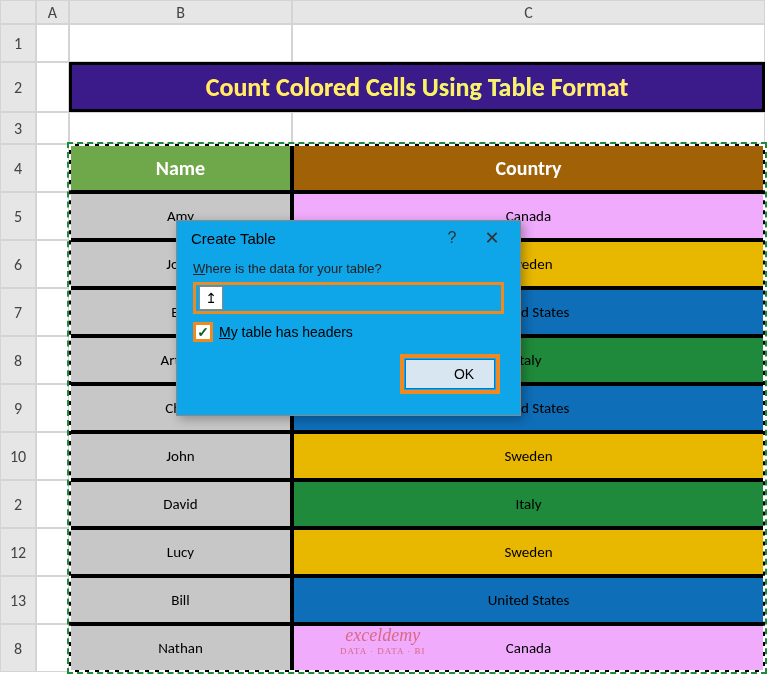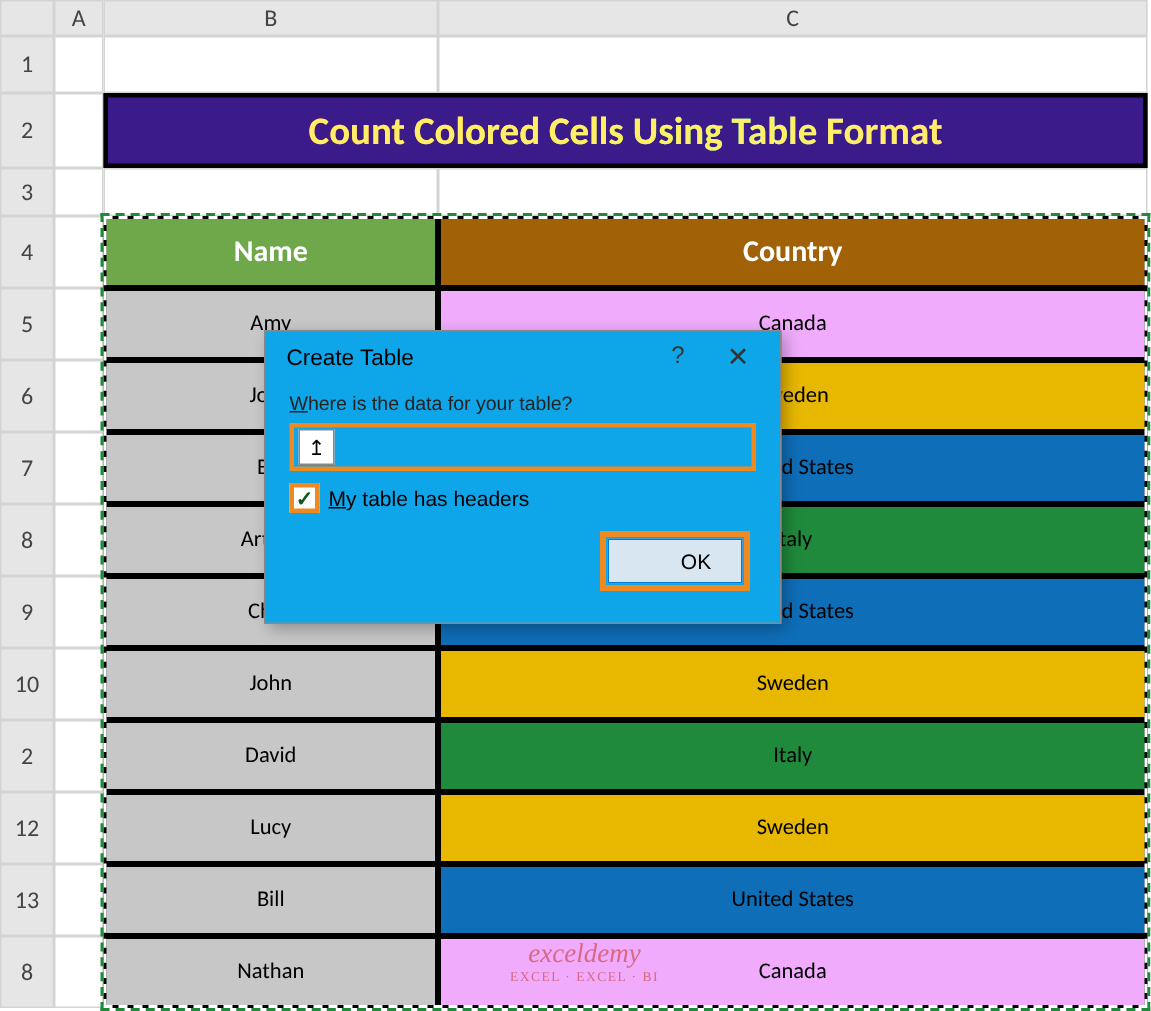--- a/index.html
+++ b/index.html
@@ -191,16 +191,16 @@
       <div class="dlg-buttons">
         <div class="dlg-btn-ok-wrap">
             <div class="dlg-btn dlg-btn-ok">OK</div>
           </div>
       </div>
     </div>
   </div>
 
   <div class="wm">
     <span>exceldemy</span>
-    <small>EXCEL · EXCEL · BI</small>
+    <small>DATA · DATA · BI</small>
   </div>
 
 </div>
 
 </body></html>

